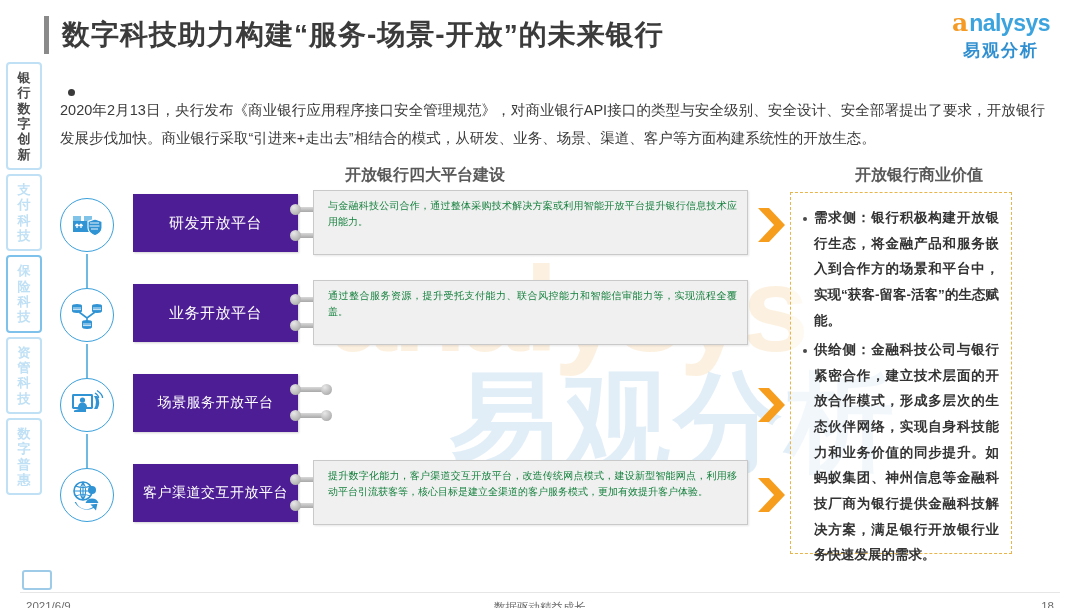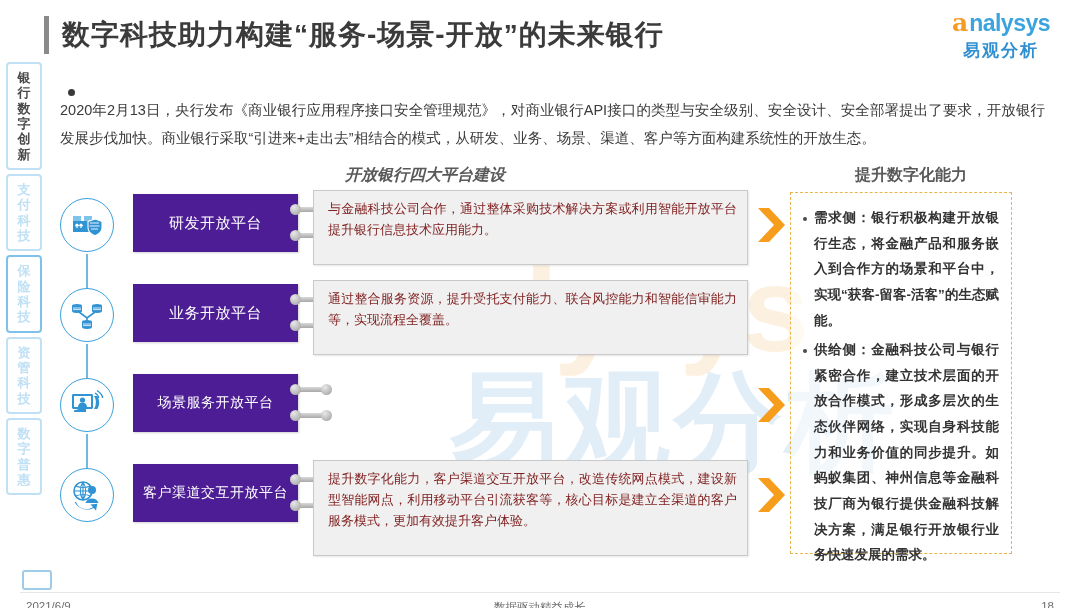--- a/index.html
+++ b/index.html
@@ -42,21 +42,21 @@
     padding:6px 0;display:flex;flex-direction:column;align-items:center;
     font-size:13px;font-weight:700;line-height:1.18;color:#bfe0f5;
   }
   .side-tab.active{border-color:#bfe0f5;color:#4a4a4a;}
   .side-tab.hl{border-color:#7ec2ec;}
   .side-tab span{display:block;}
   
   .col-head{
     position:absolute;font-size:16px;font-weight:700;color:#595959;z-index:3;white-space:nowrap;
   }
-  #head-left{left:345px;top:165px;font-style:italic;}
+  #head-left{left:345px;top:165px;}
   #head-right{left:855px;top:165px;}
   
   .intro{position:absolute;left:60px;top:80px;width:985px;display:flex;z-index:3;flex-direction:column;}
   .intro-dot{
     width:7px;height:7px;border-radius:50%;background:#3a3a3a;
     margin:9px 16px 0 8px;flex:none;
   }
   .intro-text{
     font-size:14.5px;line-height:1.95;color:#3a3a3a;text-align:justify;
   }
@@ -76,21 +76,21 @@
     position:absolute;left:133px;top:4px;width:165px;height:58px;background:#4c1d95;
     display:flex;align-items:center;justify-content:center;
     color:#fff;font-size:15px;font-weight:400;letter-spacing:.5px;
     box-shadow:1px 1px 2px rgba(0,0,0,.18);
   }
   .blue-box.wide{font-size:14px;}
   .gray-box{
     position:absolute;left:313px;top:0;width:435px;min-height:64px;
     background:#f0f0f0;border:1px solid #c9c9c9;box-sizing:border-box;
     padding:7px 10px 24px 14px;
-    font-size:13px;line-height:1.62;color:#7f1d1d;text-align:justify;
+    font-size:10px;line-height:1.62;color:#15803d;text-align:justify;
     box-shadow:1px 1px 2px rgba(0,0,0,.10);
   }
   .connectors{position:absolute;left:290px;top:14px;width:40px;height:42px;}
   .pill{
     position:absolute;left:0;width:42px;height:11px;
   }
   .pill .bar{
     position:absolute;left:5px;top:3.2px;width:32px;height:4.6px;
     background:linear-gradient(#d9d9d9,#a8a8a8);border-radius:2px;
   }
@@ -180,21 +180,21 @@
       <span>惠</span>
     </div>
   </div>
 
 <div class="intro">
   <div class="intro-dot"></div>
   <div class="intro-text">2020年2月13日，央行发布《商业银行应用程序接口安全管理规范》，对商业银行API接口的类型与安全级别、安全设计、安全部署提出了要求，开放银行发展步伐加快。商业银行采取“引进来+走出去”相结合的模式，从研发、业务、场景、渠道、客户等方面构建系统性的开放生态。</div>
 </div>
 
 <div class="col-head" id="head-left">开放银行四大平台建设</div>
-<div class="col-head" id="head-right">提升数字化能力</div>
+<div class="col-head" id="head-right">开放银行商业价值</div>
 
 <div class="flow" id="flow">
     <div class="row">
       <div class="icon-wrap">
         <div class="stem-dn"></div>
         <div class="icon-circle">
           <svg width="34" height="34" viewBox="0 0 34 34">
          <rect x="3" y="8" width="19" height="16" fill="#2f93d4"></rect>
          <rect x="3" y="8" width="19" height="5" fill="#7fc4e8"></rect>
          <rect x="11" y="4" width="3" height="9" fill="#fff"></rect>

